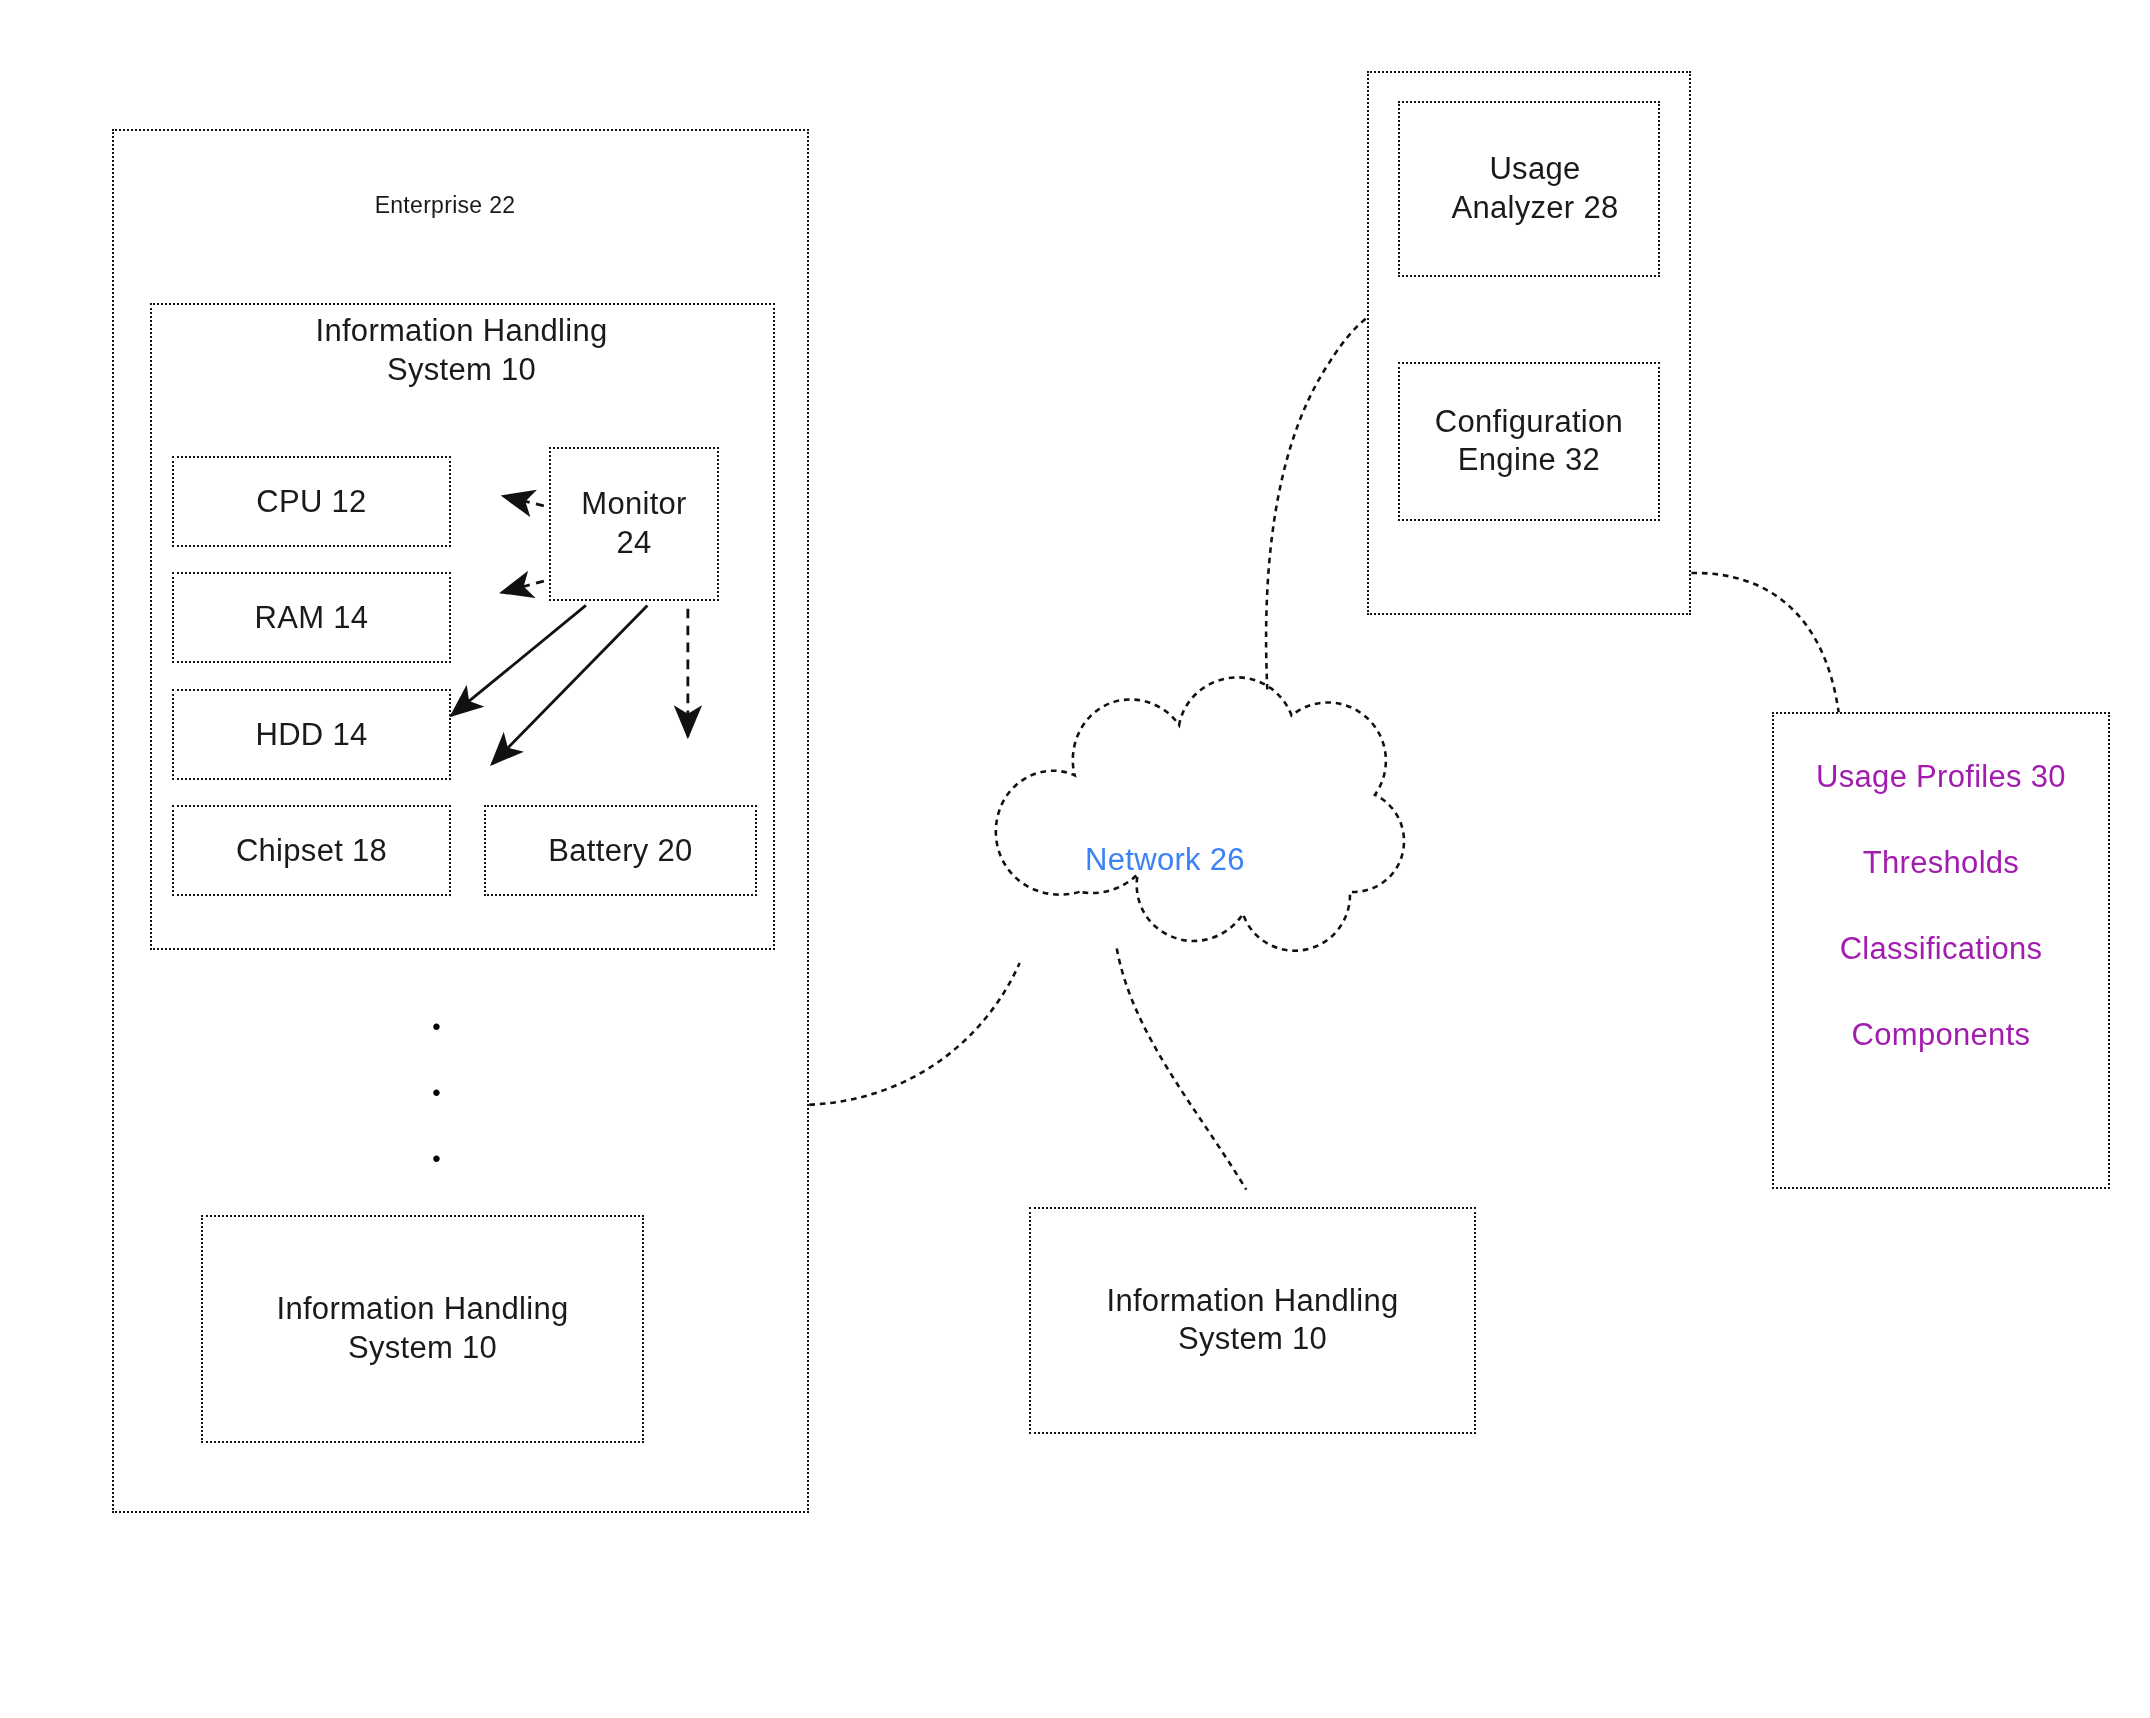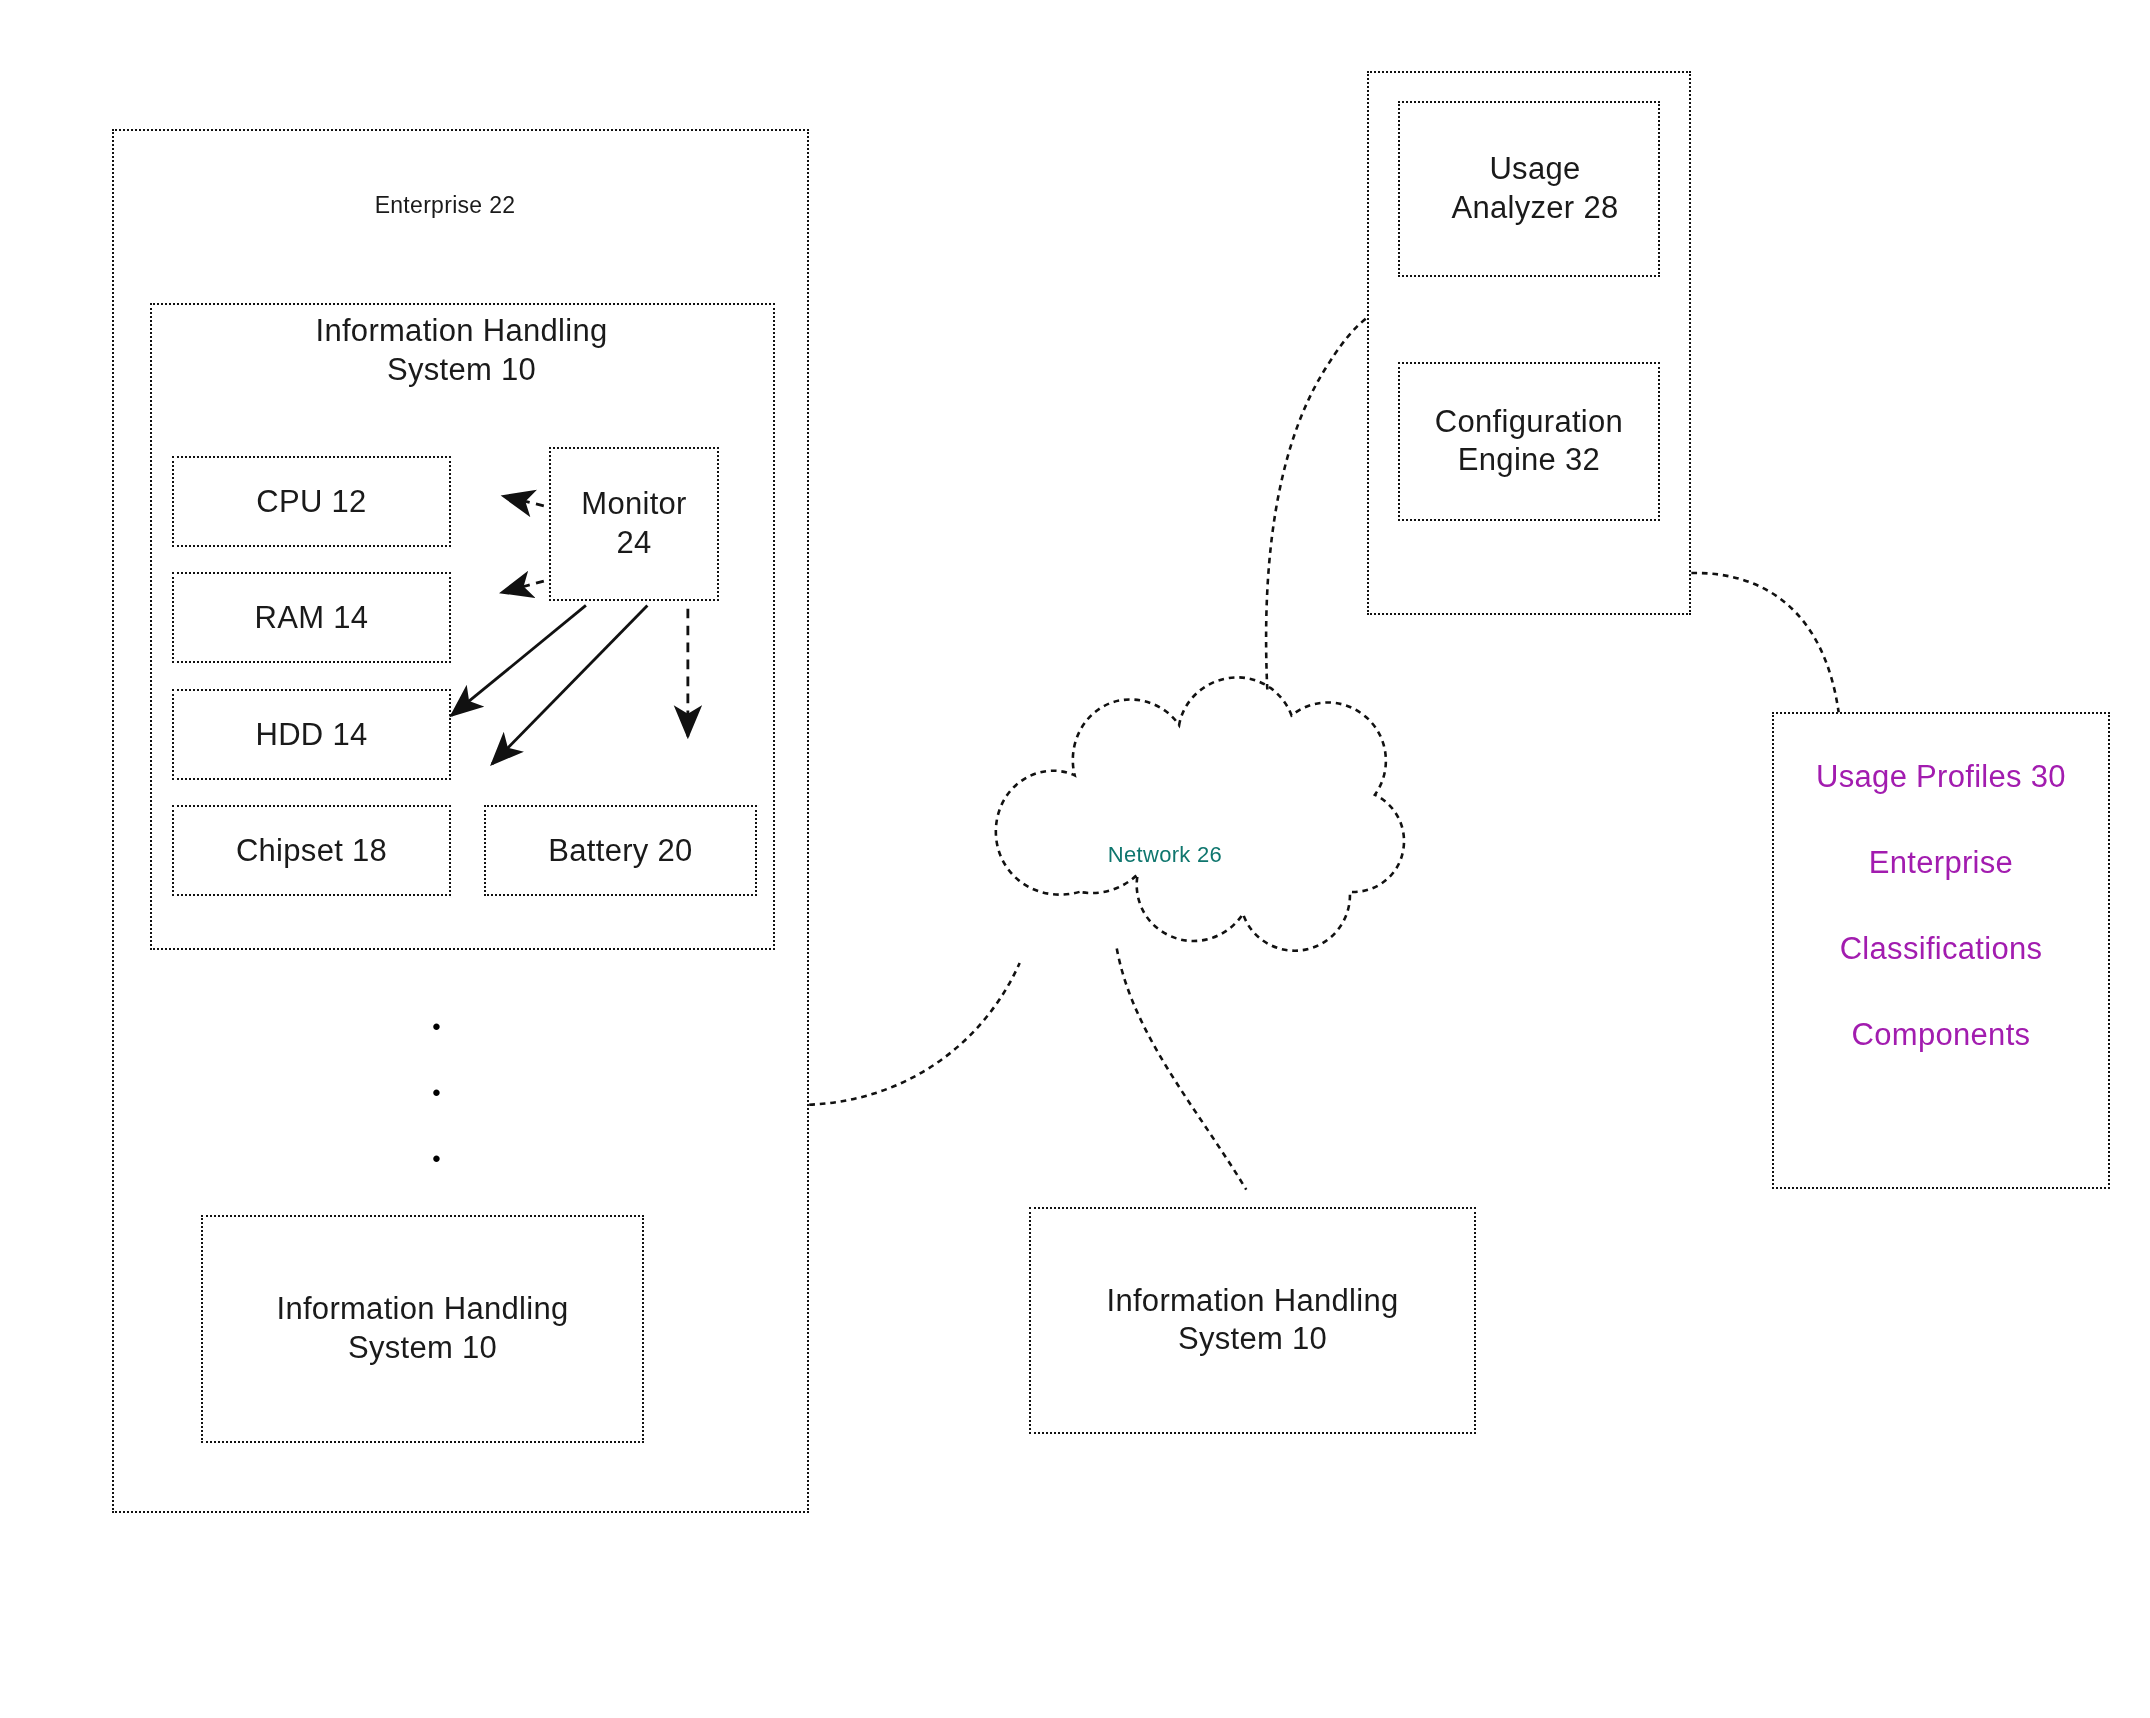--- a/index.html
+++ b/index.html
@@ -108,22 +108,22 @@
   .profiles-list div {
     margin-bottom: 50px;
   }
   .profiles-list div:last-child { margin-bottom: 0; }
   .cloud-label {
     position: absolute;
     left: 995px;
     top: 842px;
     width: 340px;
     text-align: center;
-    font-size: 22px;
-    color: #0f766e;
+    font-size: 31px;
+    color: #3b82f6;
     letter-spacing: 0.3px;
   }
   .ellipsis-dots {
     position: absolute;
     left: 388px;
     top: 1015px;
     width: 97px;
     text-align: center;
     font-size: 27.5px;
     line-height: 1;
@@ -264,20 +264,20 @@
   </div>
 
   <div class="node-box" style="left:1398px; top:362px; width:262px; height:159px;">
     <div class="node-label lbl-config-engine">Configuration
 Engine 32</div>
   </div>
 
   <div class="node-box" style="left:1772px; top:712px; width:338px; height:477px;">
     <div class="profiles-list">
       <div>Usage Profiles 30</div>
-      <div>Enterprise</div>
+      <div>Thresholds</div>
       <div>Classifications</div>
       <div>Components</div>
     </div>
   </div>
 
 </div>
 
 
 </body></html>

